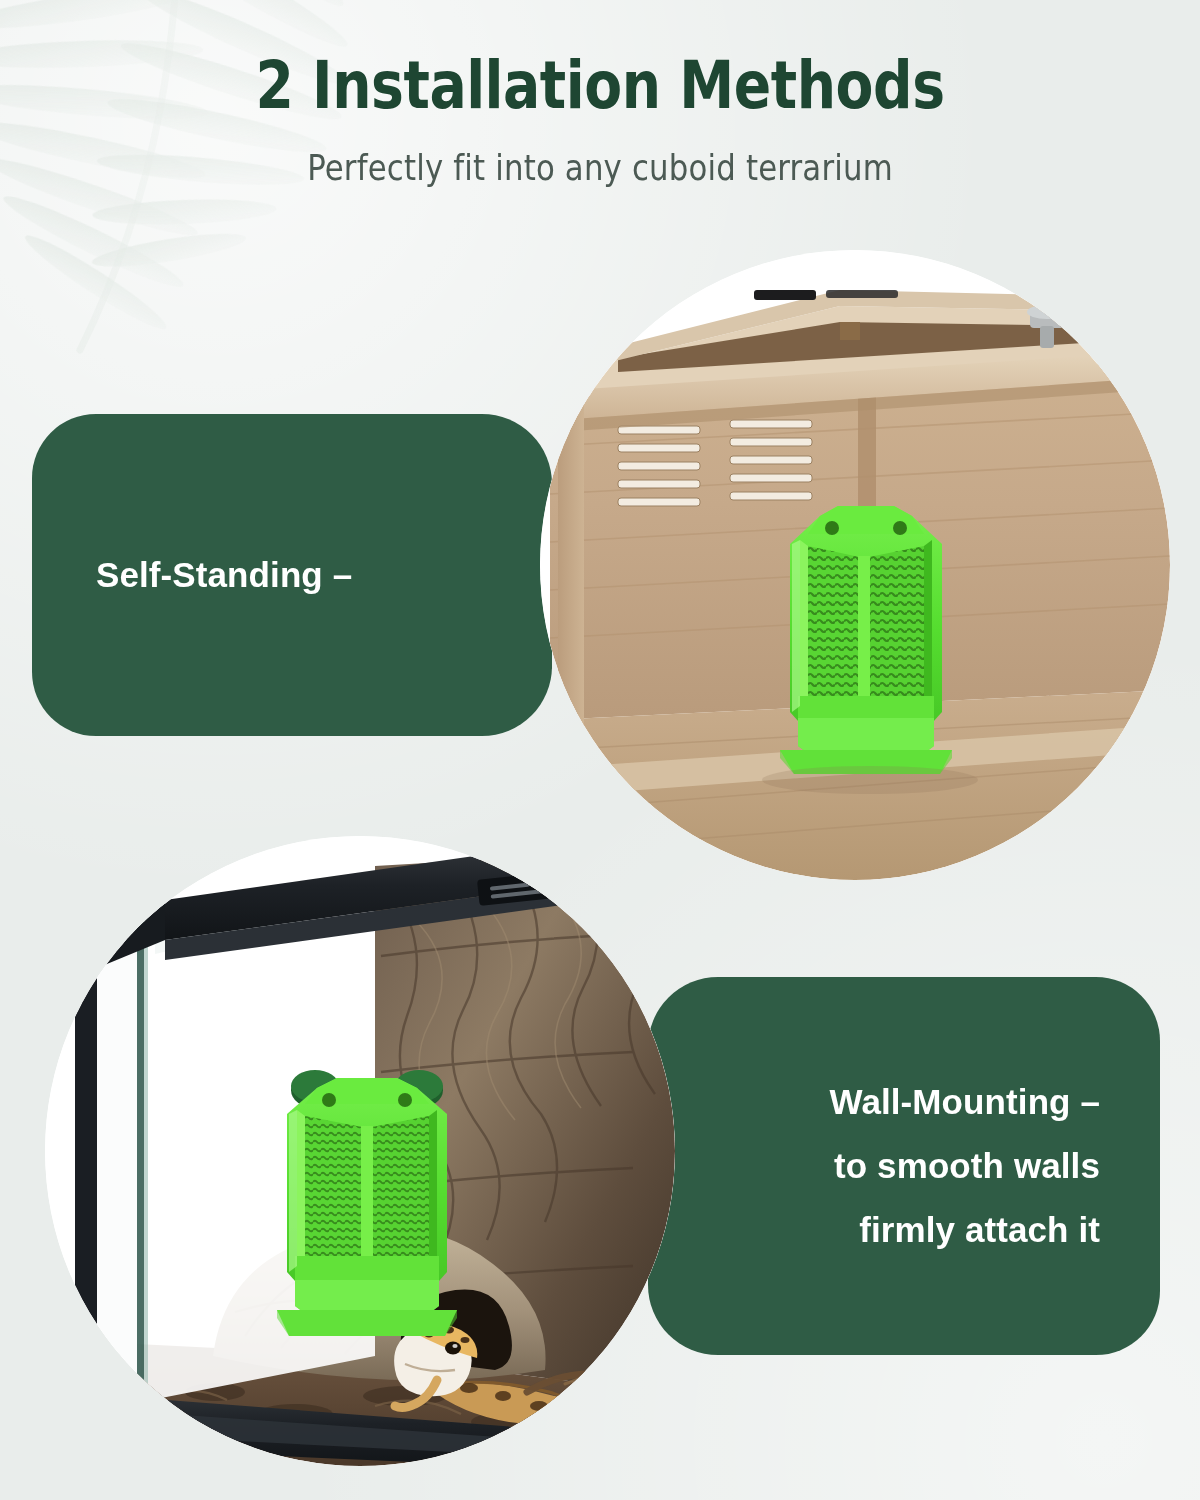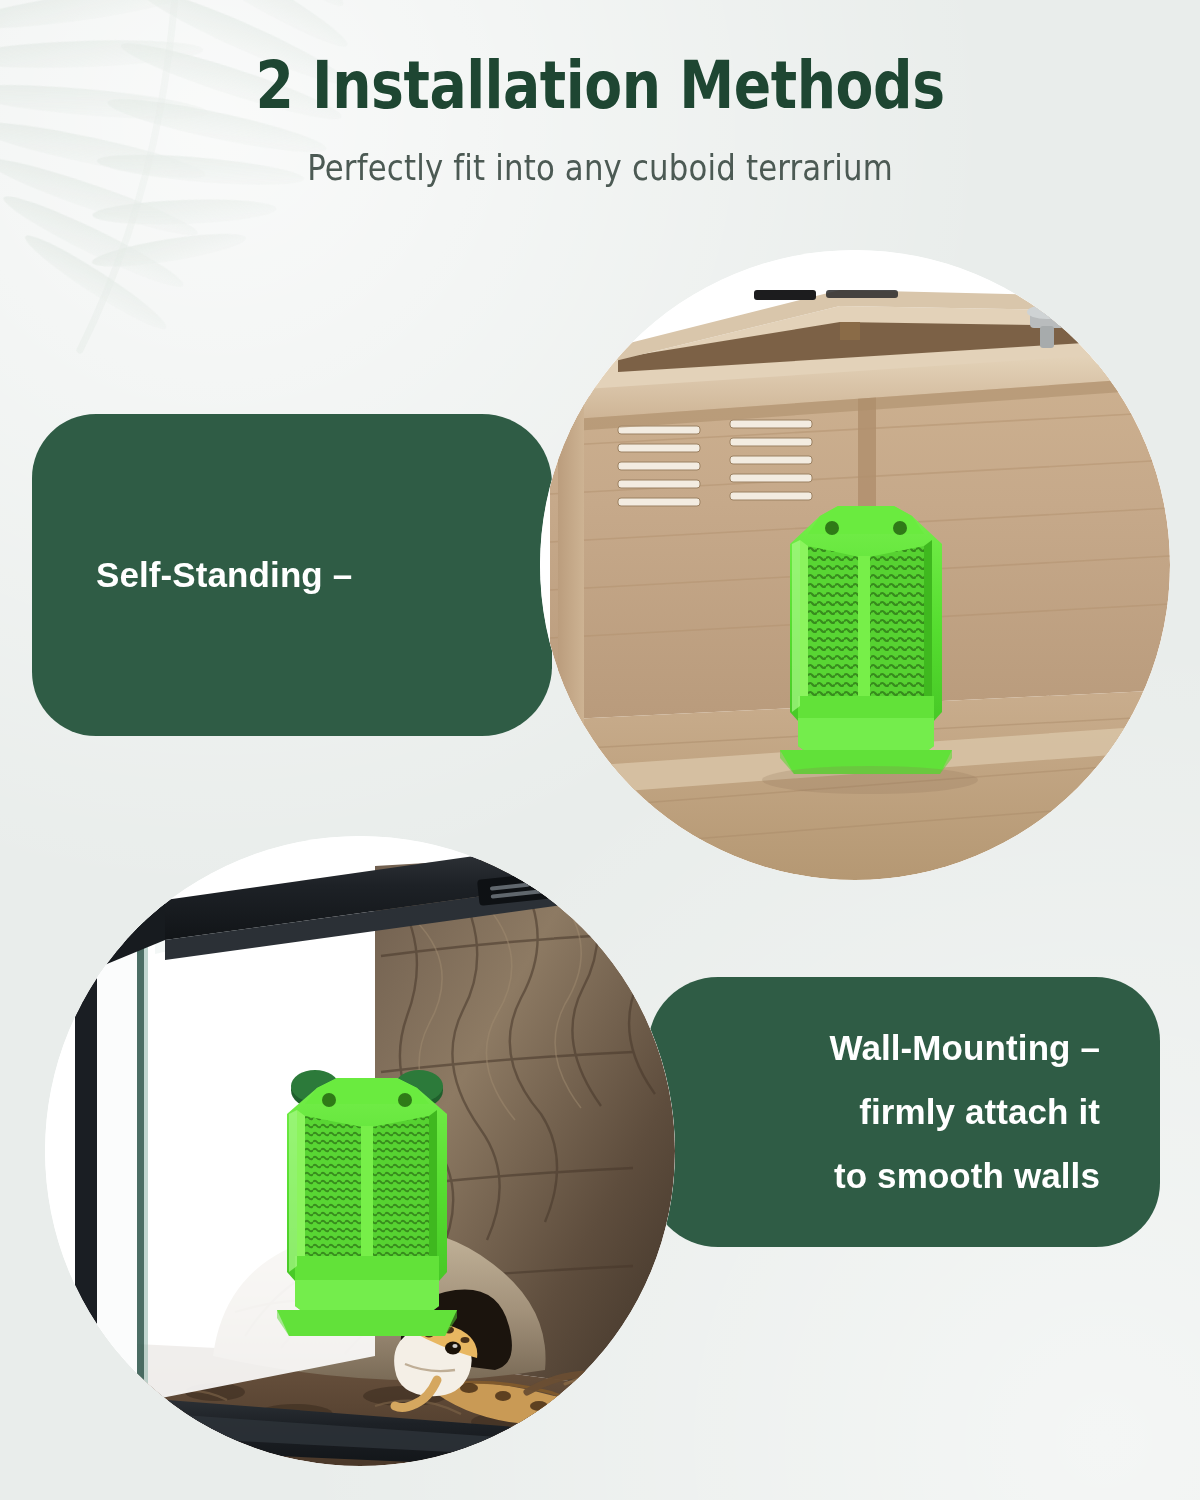--- a/index.html
+++ b/index.html
@@ -96,21 +96,21 @@
     border-top-right-radius: 70px;
     border-bottom-right-radius: 70px;
     padding: 0 0 0 64px;
     text-align: left;
   }
 
   #card-wall-mounting {
     left: 648px;
     top: 977px;
     width: 512px;
-    height: 270px;
+    height: 378px;
     border-top-left-radius: 70px;
     border-bottom-left-radius: 70px;
     padding: 0 60px 0 0;
     text-align: right;
     align-items: flex-end;
   }
 
   
   .photo-circle {
     position: absolute;
@@ -183,22 +183,22 @@
     <h1 class="title">2 Installation Methods</h1>
     <p class="subtitle">Perfectly fit into any cuboid terrarium</p>
   </div>
 
   <div class="card" id="card-self-standing">
     <span class="line">Self-Standing –</span>
   </div>
 
   <div class="card" id="card-wall-mounting">
     <span class="line">Wall-Mounting –</span>
+    <span class="line">to smooth walls</span>
     <span class="line">firmly attach it</span>
-    <span class="line">to smooth walls</span>
   </div>
 
   <div class="photo-circle" id="photo-top">
     <svg viewBox="0 0 630 630" xmlns="http://www.w3.org/2000/svg">
       <defs>
         <linearGradient id="woodBackWall" x1="0" y1="0" x2="0" y2="1">
           <stop offset="0%" stop-color="#cdb190"></stop>
           <stop offset="40%" stop-color="#c6a98a"></stop>
           <stop offset="100%" stop-color="#b99b7c"></stop>
         </linearGradient>

